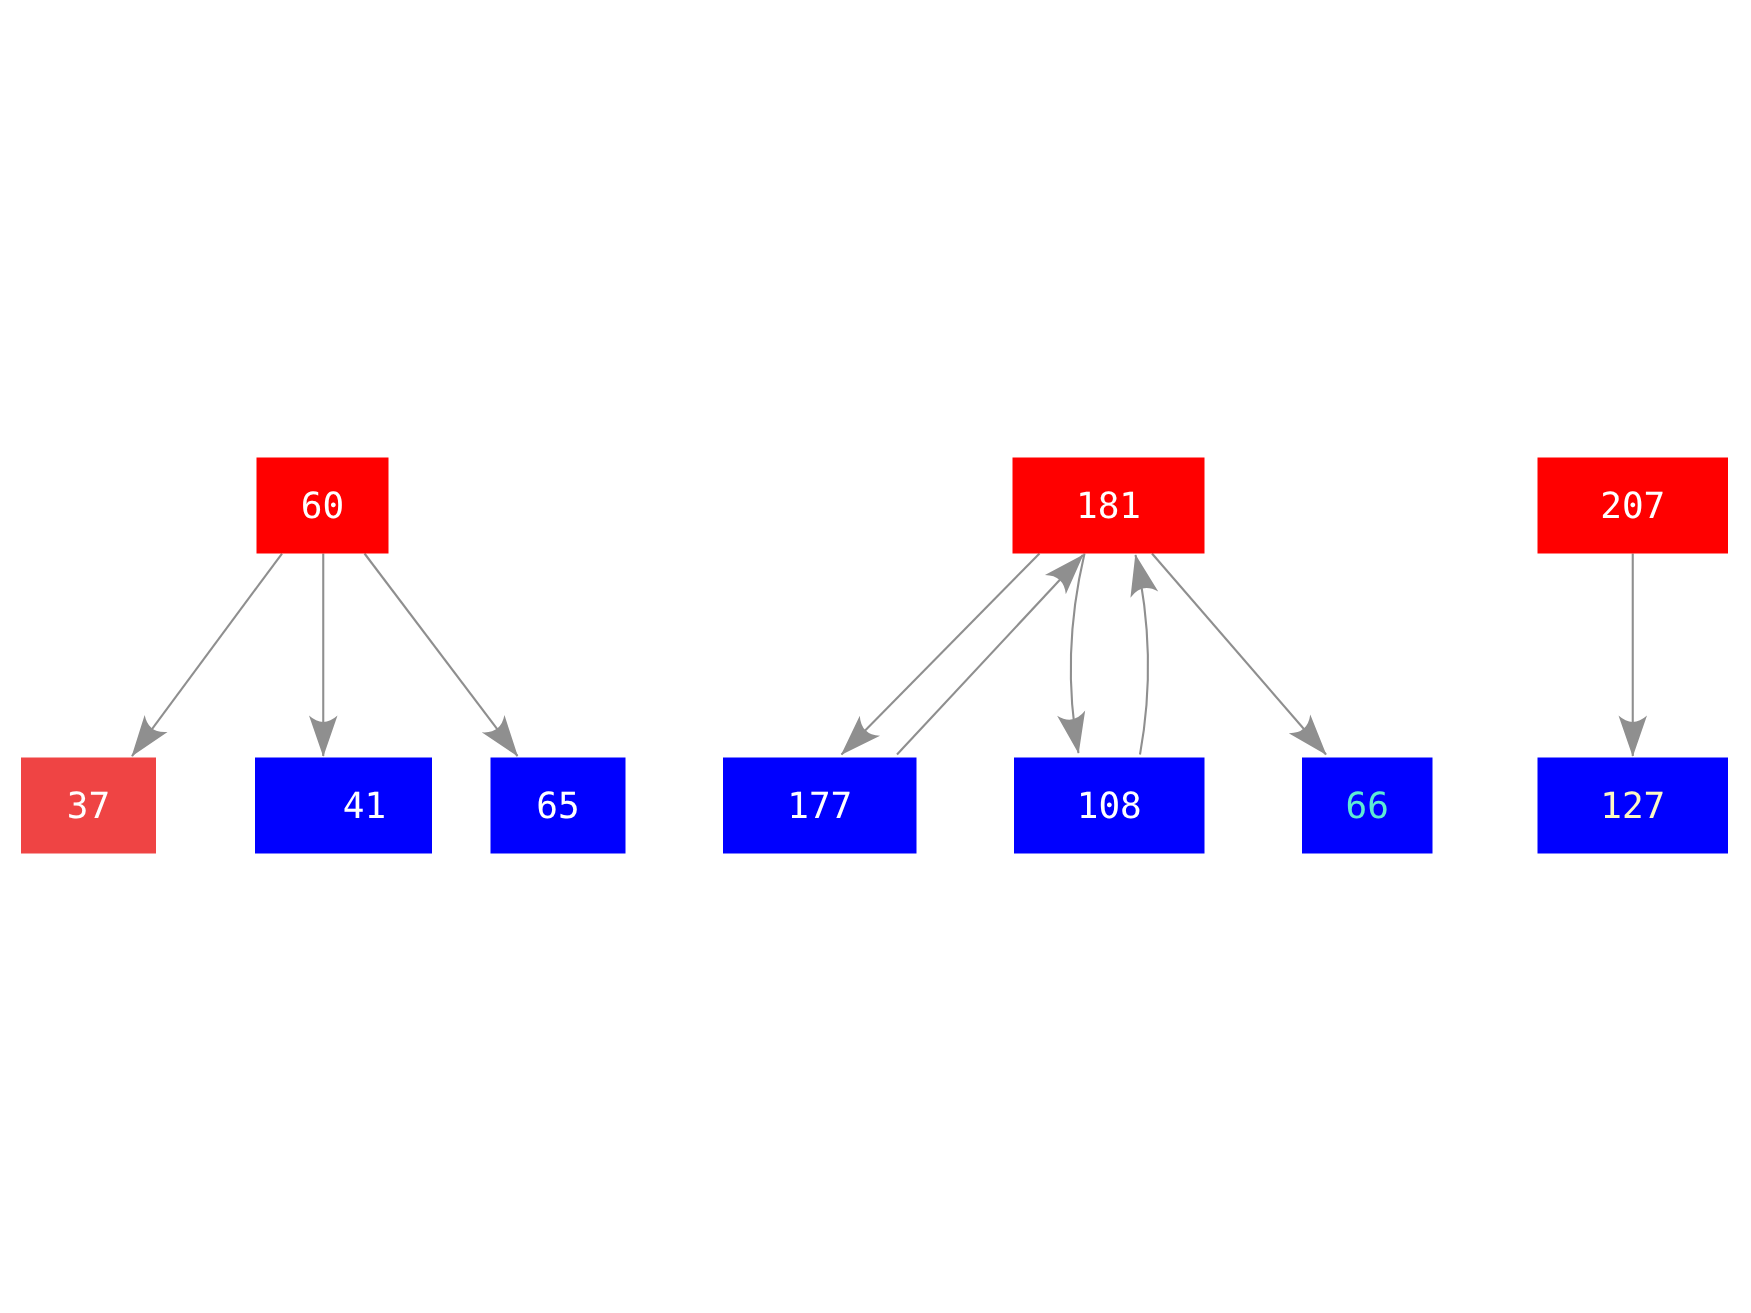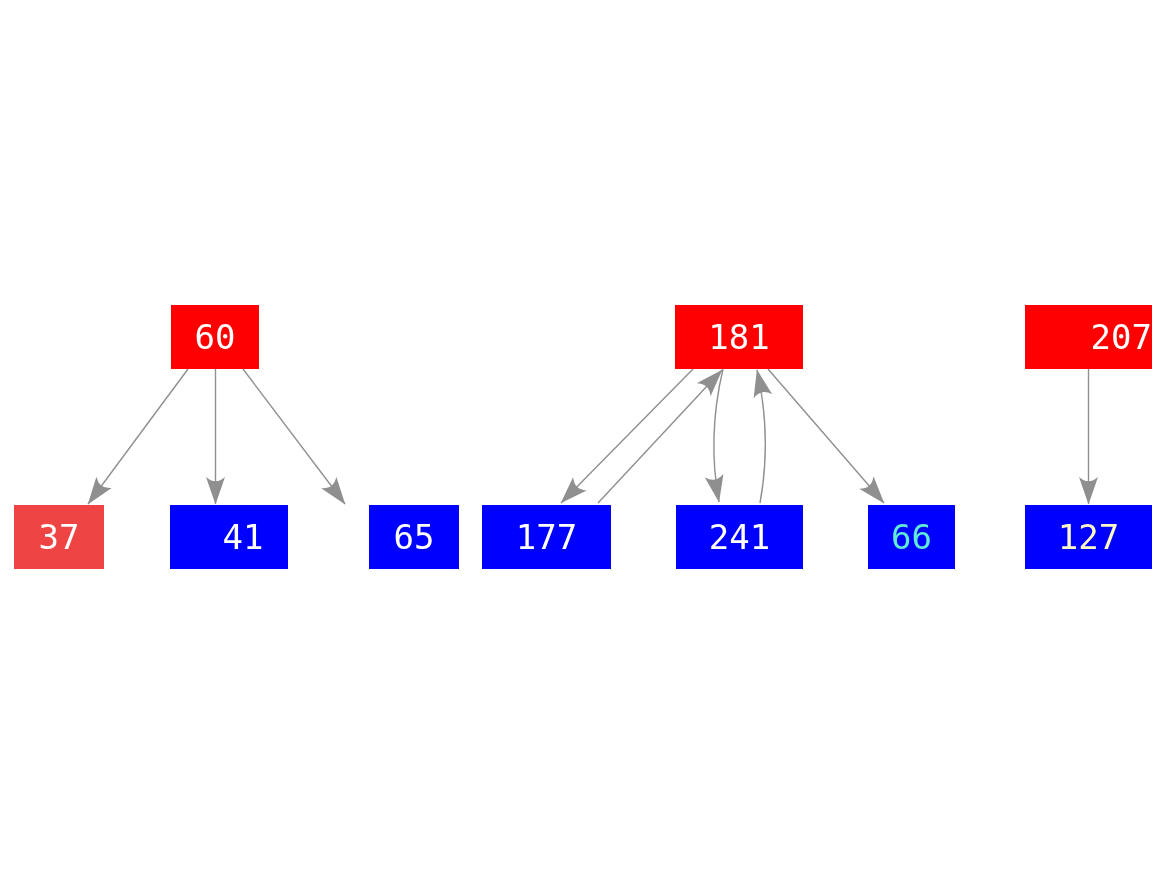--- a/index.html
+++ b/index.html
@@ -25,21 +25,21 @@
     left: 0;
     top: 0;
     width: 100%;
     height: 100%;
   }
   .graph-node {
     position: absolute;
     display: flex;
     align-items: center;
     justify-content: center;
-    font-size: 34px;
+    font-size: 24px;
     line-height: 1;
     color: #ffffff;
     user-select: none;
   }
 </style>
 </head>
 <body>
 
 <div class="canvas">
   <svg id="edge-layer" width="1167" height="875" viewBox="0 0 1167 875" xmlns="http://www.w3.org/2000/svg">
@@ -60,37 +60,37 @@
         <path d="M1088.5,369 L1088.5,504" fill="none" stroke="#8f8f8f" stroke-width="1.4" marker-end="url(#arrowhead)"></path>
       </g>
   </svg>
   <div id="node-layer">
       <div class="graph-node" style="left: 171px; top: 305px; width: 88px; height: 64px; background: rgb(255, 0, 0); color: rgb(255, 255, 255);">
         <span>60</span>
       </div>
       <div class="graph-node" style="left: 675px; top: 305px; width: 128px; height: 64px; background: rgb(255, 0, 0); color: rgb(255, 255, 255);">
         <span>181</span>
       </div>
-      <div class="graph-node" style="left: 1025px; top: 305px; width: 127px; height: 64px; background: rgb(255, 0, 0); color: rgb(255, 255, 255); justify-content: flex-end;">
+      <div class="graph-node" style="left: 1025px; top: 305px; width: 127px; height: 64px; background: rgb(255, 0, 0); color: rgb(255, 255, 255);">
         <span>207</span>
       </div>
       <div class="graph-node" style="left: 14px; top: 505px; width: 90px; height: 64px; background: #ef4444; color: rgb(255, 255, 255);">
         <span>37</span>
       </div>
       <div class="graph-node" style="left: 170px; top: 505px; width: 90px; height: 64px; background: rgb(0, 0, 255); color: rgb(255, 255, 255); padding-left: 28px;">
         <span>41</span>
       </div>
-      <div class="graph-node" style="left: 327px; top: 505px; width: 90px; height: 64px; background: rgb(0, 0, 255); color: rgb(255, 255, 255); margin-left: 42px;">
+      <div class="graph-node" style="left: 327px; top: 505px; width: 90px; height: 64px; background: rgb(0, 0, 255); color: rgb(255, 255, 255);">
         <span>65</span>
       </div>
       <div class="graph-node" style="left: 482px; top: 505px; width: 129px; height: 64px; background: rgb(0, 0, 255); color: rgb(255, 255, 255);">
         <span>177</span>
       </div>
       <div class="graph-node" style="left: 676px; top: 505px; width: 127px; height: 64px; background: rgb(0, 0, 255); color: rgb(255, 255, 255);">
-        <span>241</span>
+        <span>108</span>
       </div>
       <div class="graph-node" style="left: 868px; top: 505px; width: 87px; height: 64px; background: rgb(0, 0, 255); color: #5eead4;">
         <span>66</span>
       </div>
       <div class="graph-node" style="left: 1025px; top: 505px; width: 127px; height: 64px; background: rgb(0, 0, 255); color: #fef9c3;">
         <span>127</span>
       </div>
     </div>
 </div>
 

